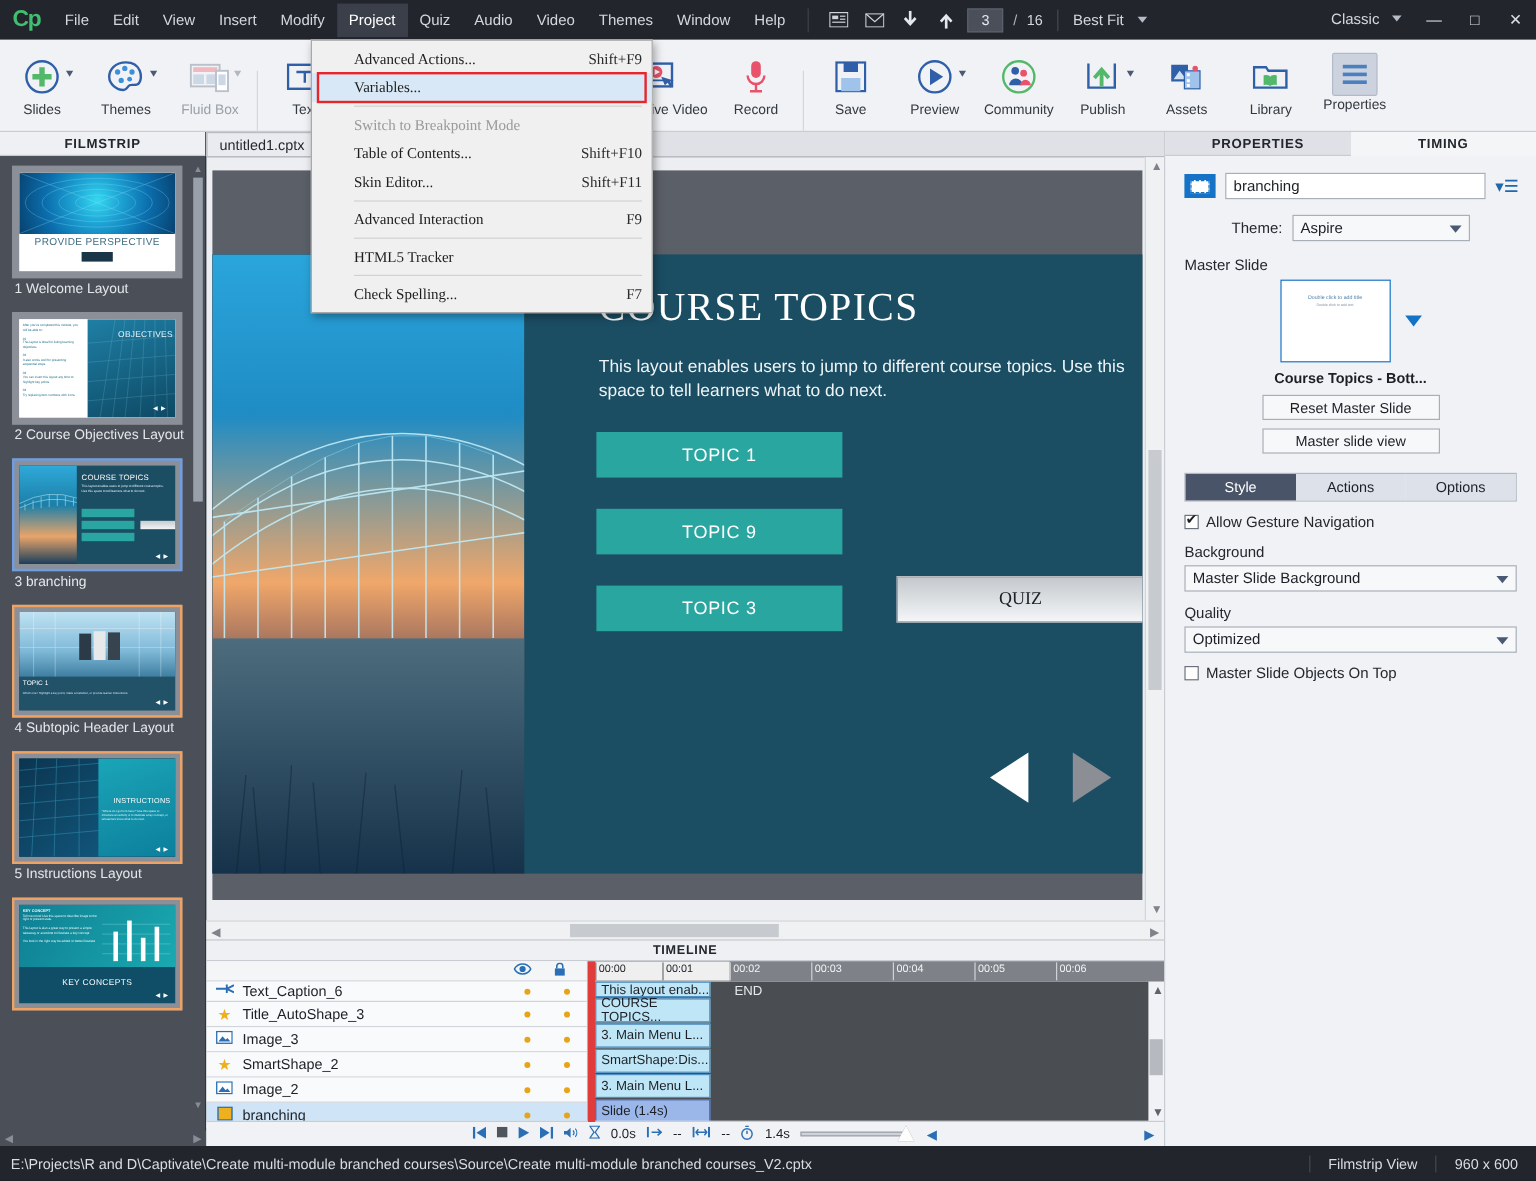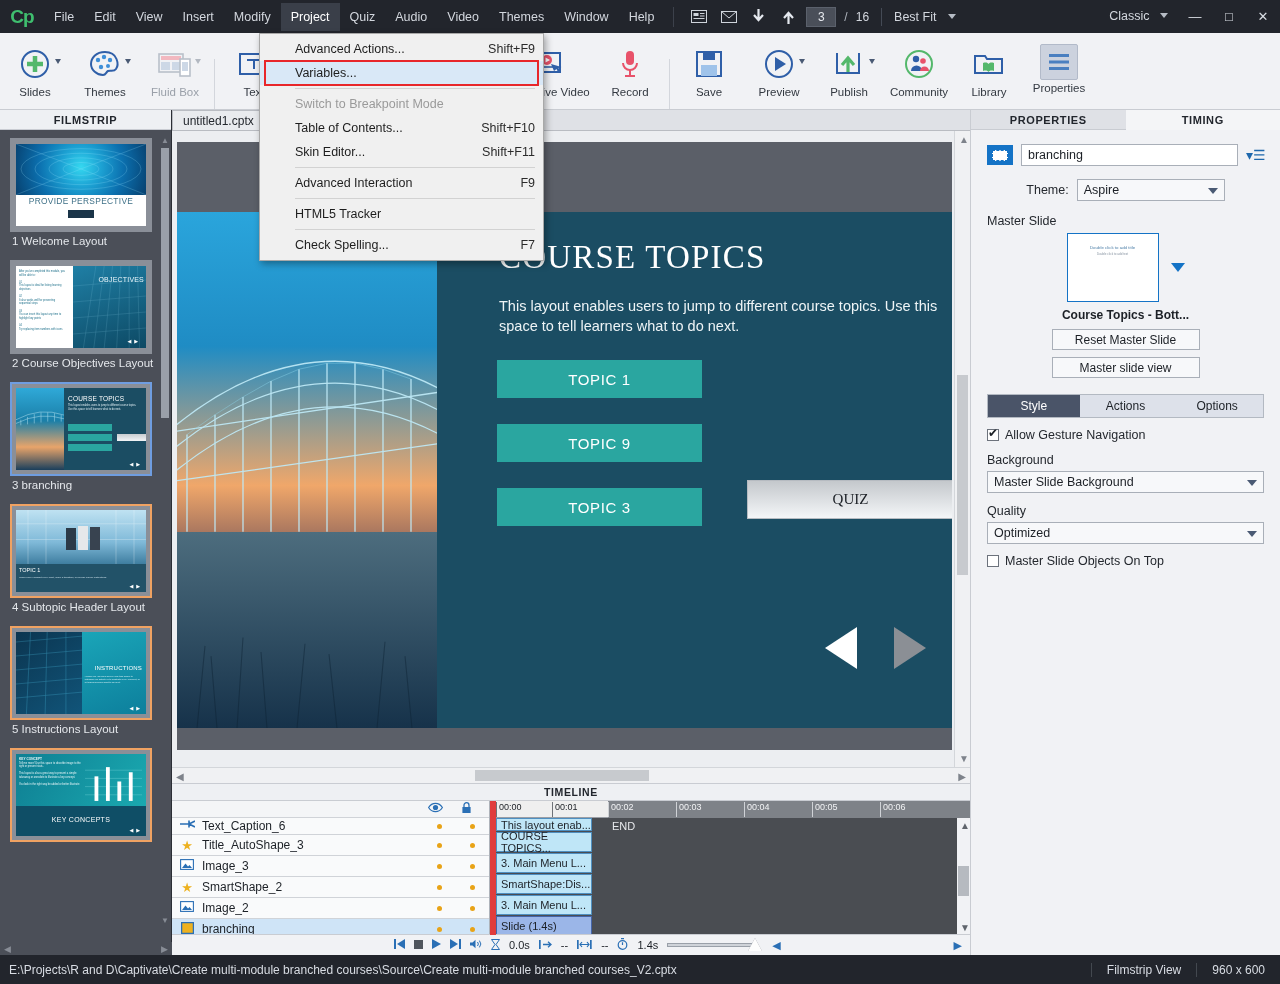--- a/index.html
+++ b/index.html
@@ -49,21 +49,21 @@
   .tb-sep { width:1px; height:50px; background:#d3d6dc; margin:0 4px; }
   .tb-item.sel { }
   .tb-item.sel .tb-ico { background:#ccd2de; border:1px solid #b2bac9; border-radius:2px;
      width:38px; height:36px; }
 
   
   .dropdown { position:absolute; left:259px; top:33px; width:285px;
     background:#f0f0f0; border:1px solid #a8a8a8; z-index:60;
     box-shadow:2px 3px 7px rgba(0,0,0,.35); padding:3px 0; }
   .dd-item { height:24px; display:flex; align-items:center; padding:0 8px 0 35px;
-    font-size:12.5px; color:#1d1d1d; position:relative; }
+    font-size:12.5px; color:#1d1d1d; position:relative;font-family:Liberation Serif, serif; }
   .dd-item .sc { margin-left:auto; color:#2b2b2b; font-size:12.5px; }
   .dd-item.disabled { color:#9a9a9a; }
   .dd-item.hl { background:#d9e8f7; }
   .dd-sel-box { position:absolute; left:4px; right:4px; height:26px;
     border:2px solid #e8262a; }
   .dd-divider { height:1px; background:#d2d2d2; margin:3px 8px 3px 35px; }
 
   
   .filmstrip { position:absolute; left:0; top:110px; width:172px; height:845px;
     background:#4b4f58; border-right:1px solid #2b2e35;}
@@ -406,39 +406,53 @@
         <svg width="30" height="30" viewBox="0 0 30 30">
             <circle cx="15" cy="15" r="13" fill="none" stroke="#2f5fa8" stroke-width="2"></circle>
             <path d="M11 8 L22 15 L11 22 Z" fill="#2f5fa8"></path>
           </svg>
       </div>
       <div class="tb-caret"></div>
       <div class="tb-lbl">Preview</div>
     </div>
     <div class="tb-item">
       <div class="tb-ico">
-        <svg width="28" height="26" viewBox="0 0 28 26">
-            <path d="M2 2 L2 22 L24 22 L24 2" fill="none" stroke="#2f5fa8" stroke-width="2"></path>
-            <path d="M13 21 L13 9 M7 14 L13 7 L19 14" stroke="#54b86b" stroke-width="3.2" fill="none"></path>
-          </svg>
-      </div>
-      <div class="tb-caret"></div>
-      <div class="tb-lbl">Publish</div>
-    </div>
-    <div class="tb-item">
-      <div class="tb-ico">
         <svg width="30" height="30" viewBox="0 0 30 30">
             <circle cx="15" cy="15" r="13" fill="none" stroke="#54b86b" stroke-width="2"></circle>
             <circle cx="12" cy="10" r="3.2" fill="#2f5fa8"></circle>
             <circle cx="19" cy="12" r="2.8" fill="#e8526a"></circle>
             <path d="M7 22 a5.5 5.5 0 0 1 11 0 Z" fill="#2f5fa8"></path>
             <path d="M16 22 a4.5 4.5 0 0 1 9 0 Z" fill="#e8526a"></path>
           </svg>
       </div>
       <div class="tb-lbl">Community</div>
+    </div>
+    <div class="tb-item">
+      <div class="tb-ico">
+        <svg width="28" height="26" viewBox="0 0 28 26">
+            <path d="M2 2 L2 22 L24 22 L24 2" fill="none" stroke="#2f5fa8" stroke-width="2"></path>
+            <path d="M13 21 L13 9 M7 14 L13 7 L19 14" stroke="#54b86b" stroke-width="3.2" fill="none"></path>
+          </svg>
+      </div>
+      <div class="tb-caret"></div>
+      <div class="tb-lbl">Publish</div>
+    </div>
+    <div class="tb-item">
+      <div class="tb-ico">
+        <svg width="30" height="26" viewBox="0 0 30 26">
+            <path d="M2 3 L16 3 L16 17 L2 17 Z" fill="#2f5fa8"></path>
+            <path d="M4 15 L9 8 L13 13 L14 12 L14 15 Z" fill="#cfe0f3"></path>
+            <rect x="13" y="8" width="13" height="15" fill="#9fc3ea" stroke="#2f5fa8"></rect>
+            <circle cx="22" cy="6" r="2.3" fill="#e8526a"></circle>
+            <rect x="15" y="10" width="2.5" height="2.5" fill="#fff"></rect>
+            <rect x="15" y="15" width="2.5" height="2.5" fill="#fff"></rect>
+            <rect x="15" y="19" width="2.5" height="2.5" fill="#fff"></rect>
+          </svg>
+      </div>
+      <div class="tb-lbl">Assets</div>
     </div>
     <div class="tb-item">
       <div class="tb-ico">
         <svg width="30" height="24" viewBox="0 0 30 24">
             <path d="M1 4 L11 4 L13 7 L28 7 L28 21 L1 21 Z" fill="none" stroke="#2f5fa8" stroke-width="2"></path>
             <path d="M9 19 L9 11 C12 10 14 11 14.5 12 C15 11 17 10 20 11 L20 19 C17 18 15 19 14.5 20 C14 19 12 18 9 19 Z" fill="#54b86b"></path>
           </svg>
       </div>
       <div class="tb-lbl">Library</div>
     </div>

